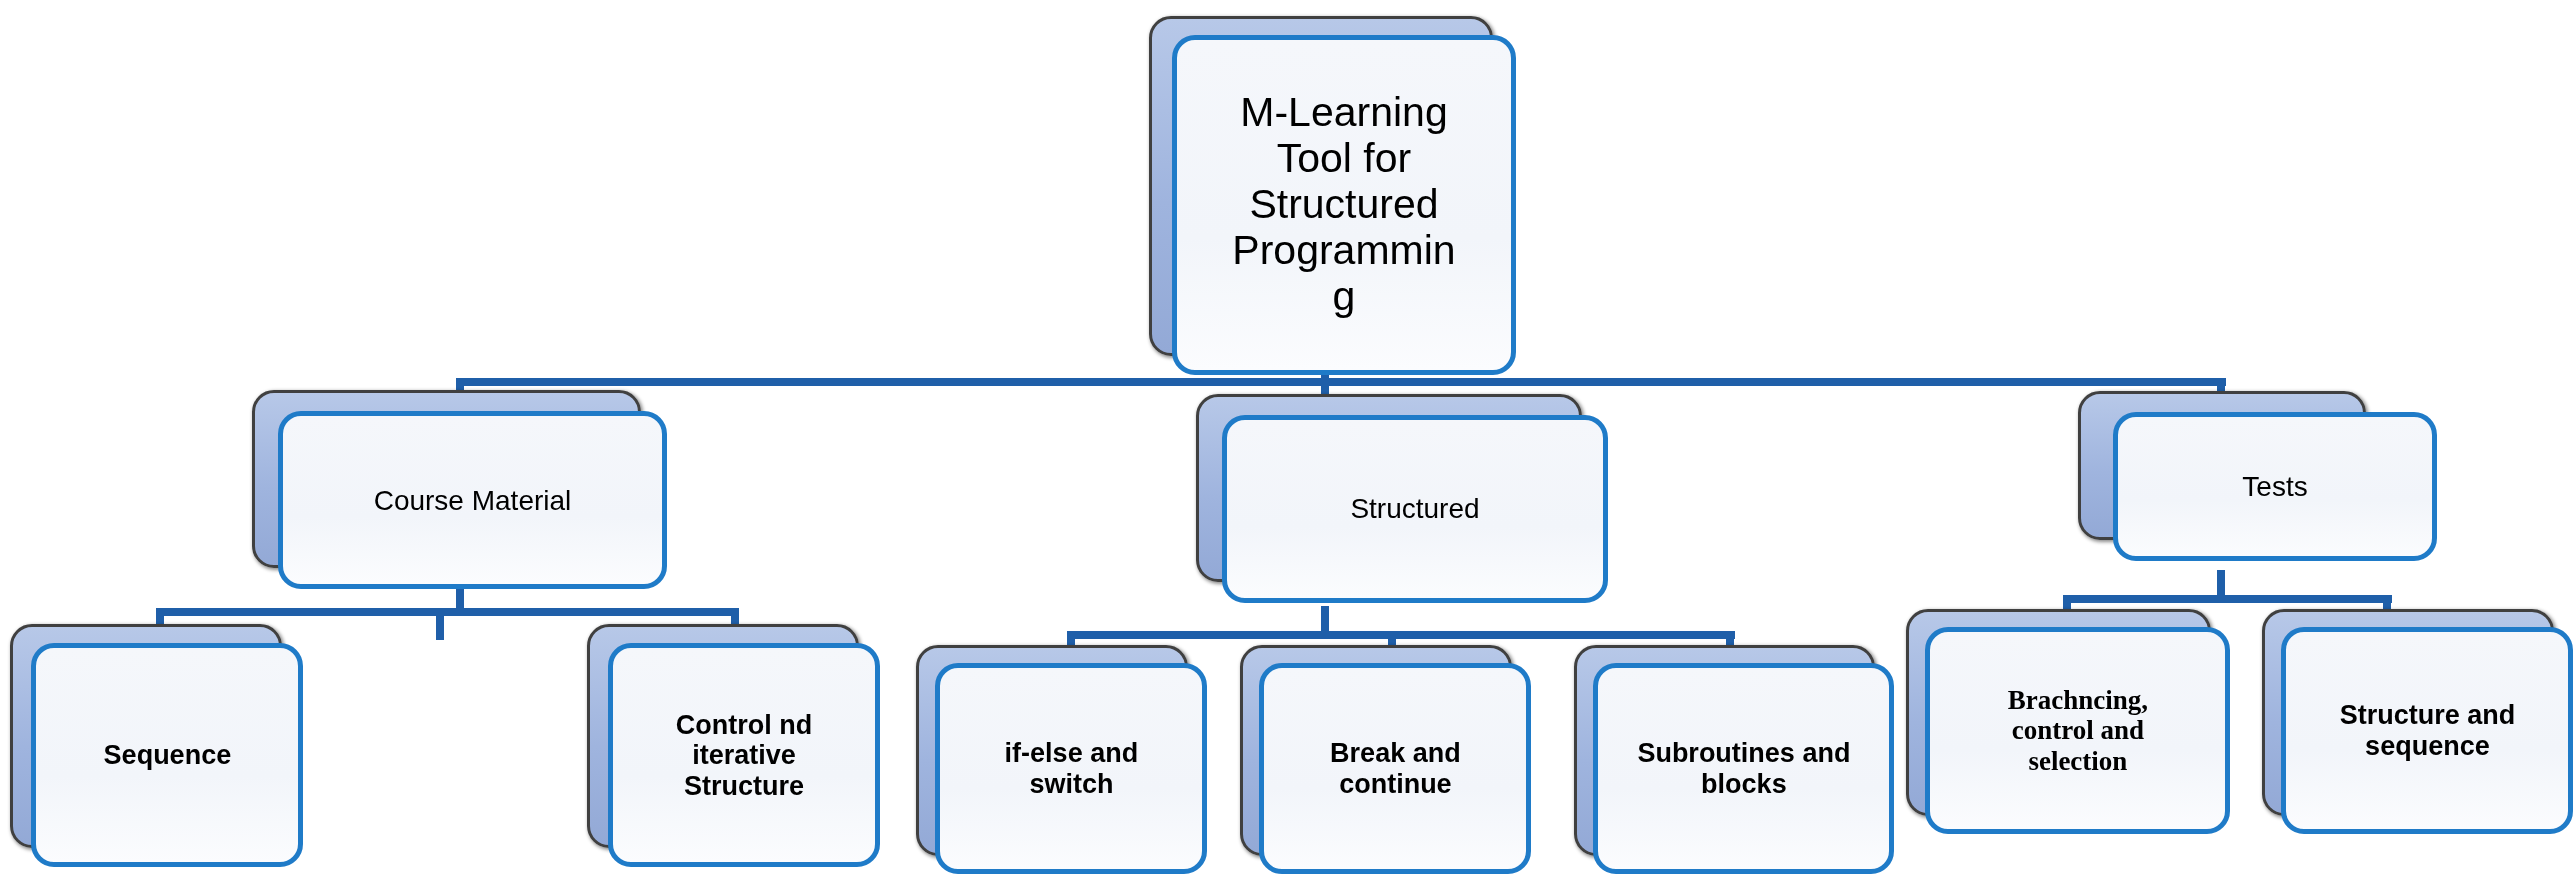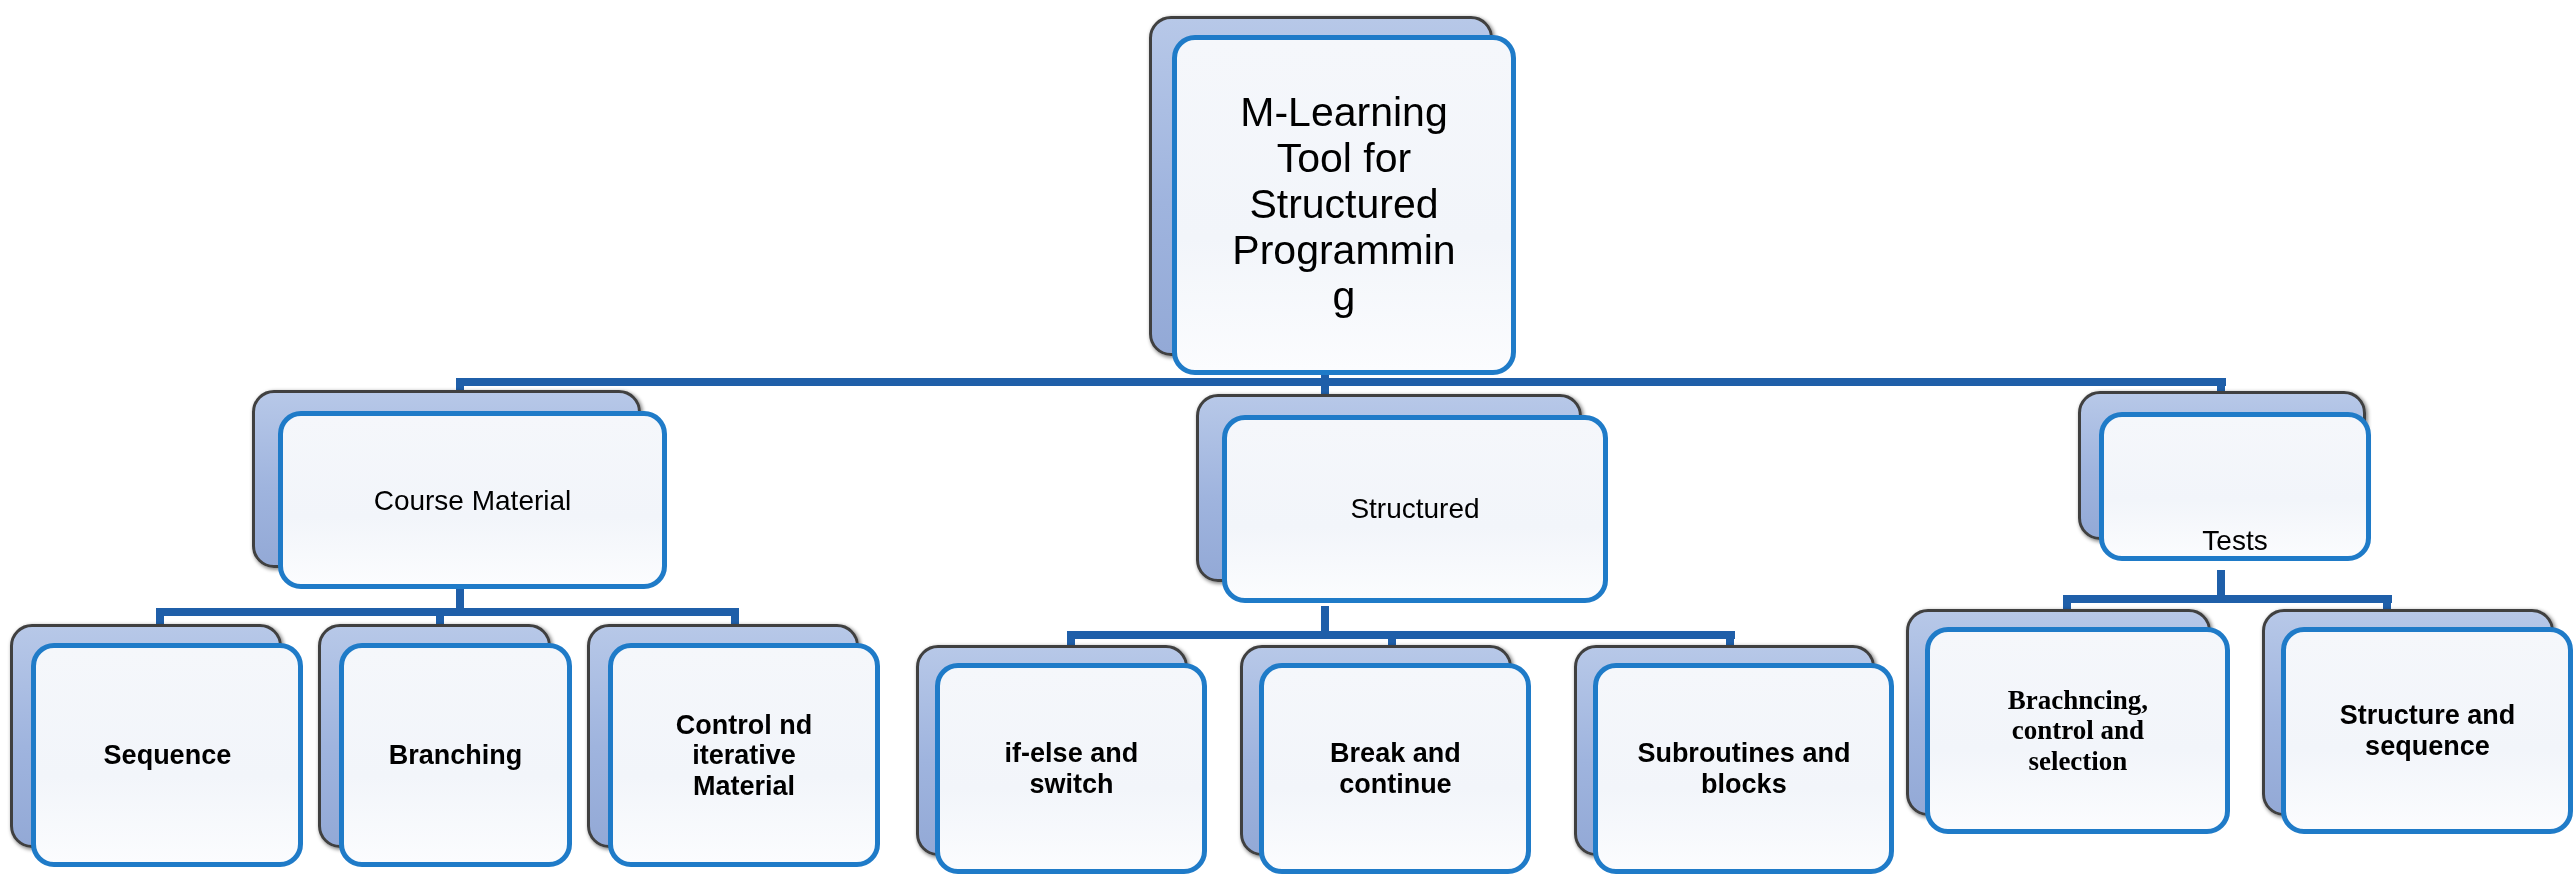--- a/index.html
+++ b/index.html
@@ -121,45 +121,39 @@
 
   <div class="node lvl-2" style="left:1196px; top:394px; width:386px; height:188px;">
     <div class="back"></div>
     <div class="front" style="left:26px; top:21px; width:386px; height:188px;">
       <span class="label">Structured</span>
     </div>
   </div>
 
   <div class="node lvl-2" style="left:2078px; top:391px; width:288px; height:149px;">
     <div class="back"></div>
-    <div class="front" style="left:21px; top:21px; width:272px; height:149px;align-items:flex-end;">
+    <div class="front" style="left:35px; top:21px; width:324px; height:149px;">
       <span class="label">Tests</span>
     </div>
   </div>
 
   <div class="node lvl-3" style="left:10.4px; top:624px; width:272px; height:224px;">
     <div class="back"></div>
     <div class="front" style="left:21px; top:19.4px; width:272px; height:224px;">
       <span class="label">Sequence</span>
     </div>
   </div>
 
-  <div class="node lvl-3" style="left:318px; top:624px; width:233px; height:224px;">
-    <div class="back"></div>
-    <div class="front" style="left:21px; top:19.4px; width:233px; height:224px;">
-      <span class="label">Branching</span>
-    </div>
-  </div>
 
   <div class="node lvl-3" style="left:587px; top:624px; width:272px; height:224px;">
     <div class="back"></div>
     <div class="front" style="left:21px; top:19.4px; width:272px; height:224px;">
       <span class="label">Control nd
 iterative
-Material</span>
+Structure</span>
     </div>
   </div>
 
   <div class="node lvl-3" style="left:916px; top:645px; width:272px; height:211px;text-decoration:underline;">
     <div class="back"></div>
     <div class="front" style="left:19.4px; top:18px; width:272px; height:211px;">
       <span class="label">if-else and
 switch</span>
     </div>
   </div>

